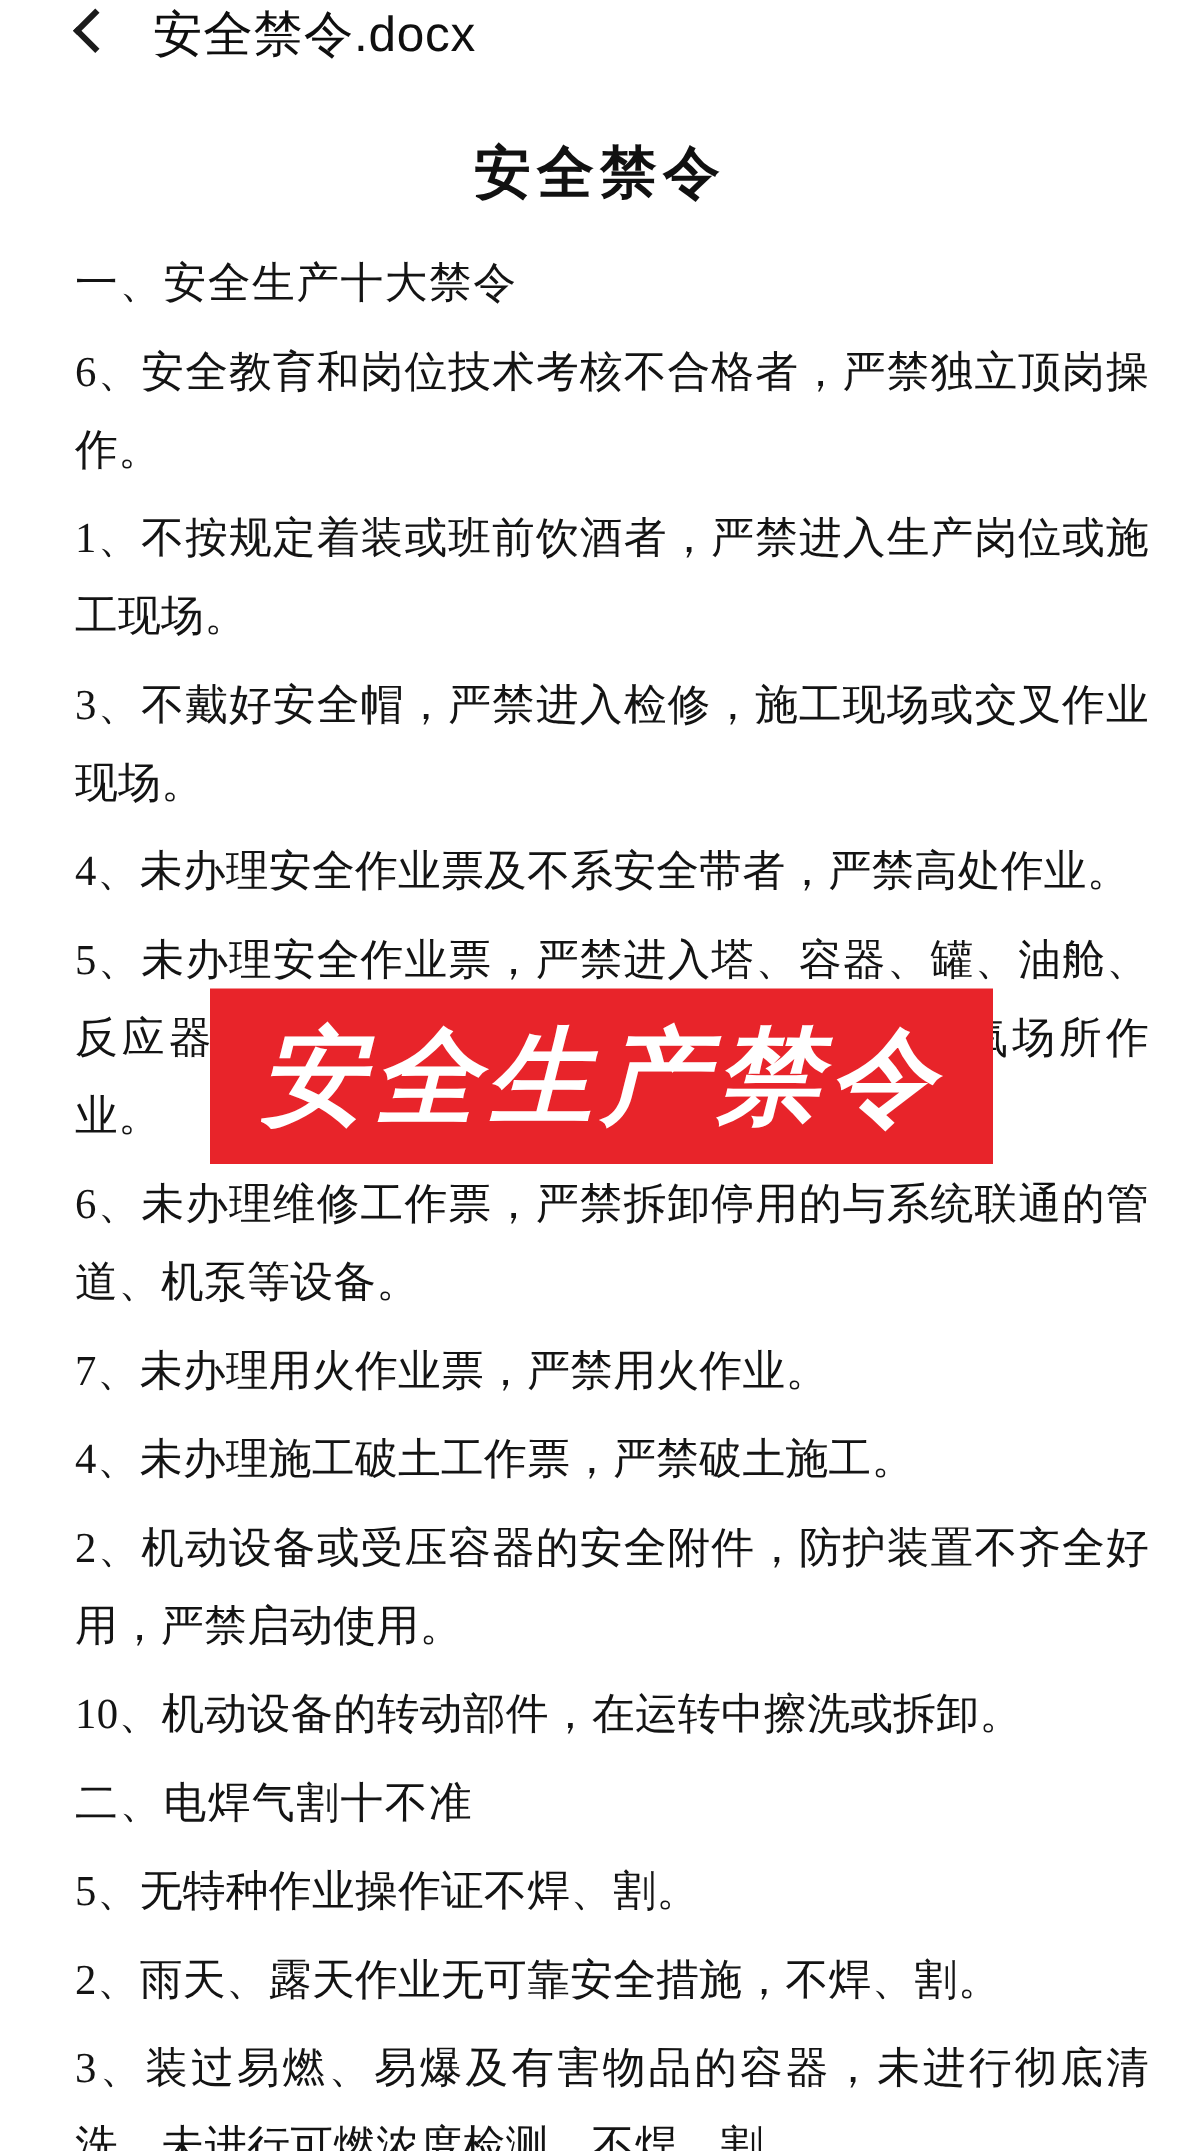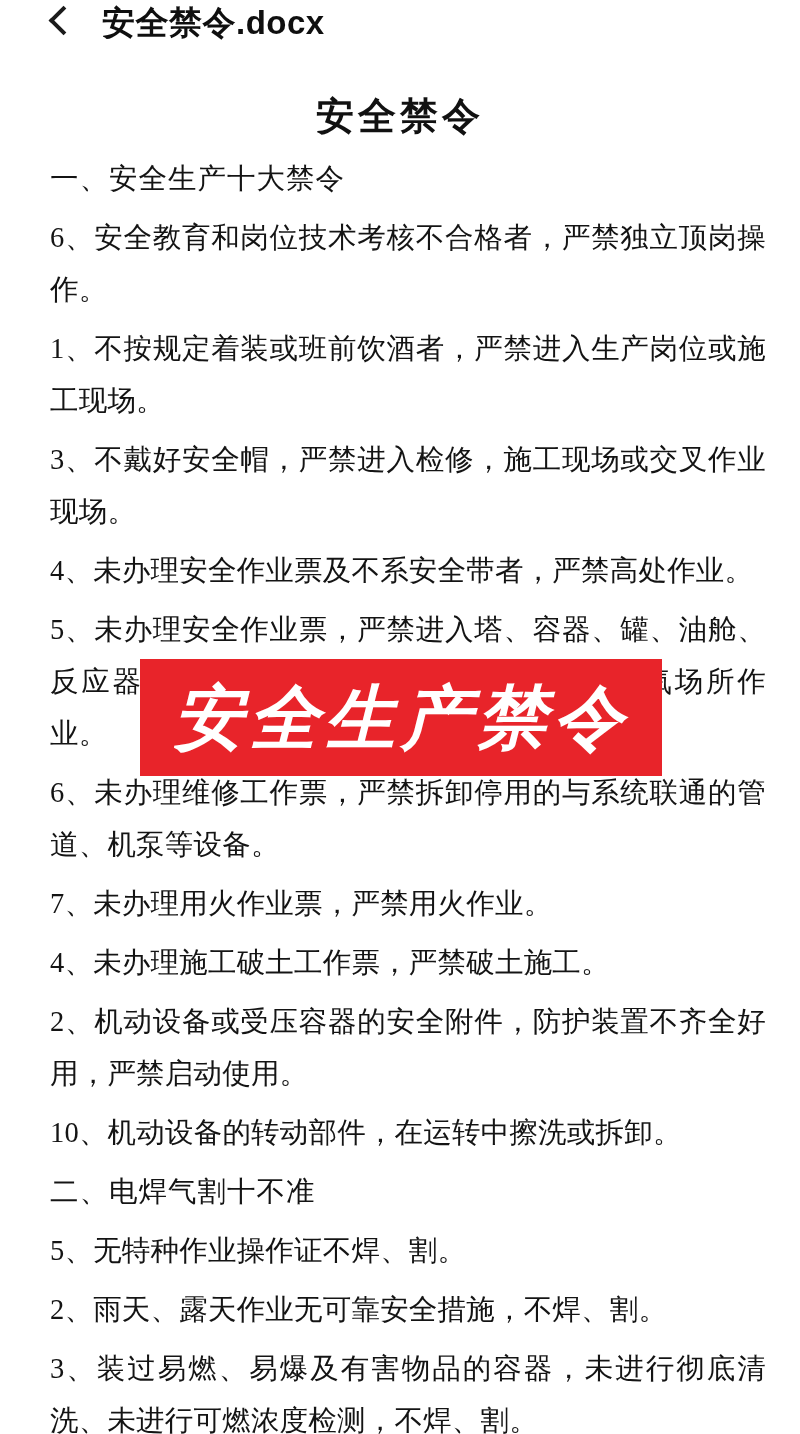--- a/index.html
+++ b/index.html
@@ -46,21 +46,21 @@
     border-left: 4px solid #1b1b1b;
     border-bottom: 4px solid #1b1b1b;
     transform: rotate(45deg);
   }
   .topbar-title {
     margin-left: 28px;
     font-size: 33px;
     font-family: "Liberation Sans", "DejaVu Sans", sans-serif;
     color: #0f0f0f;
     letter-spacing: 0.5px;
-    font-weight: 700;
+    font-weight: 400;
     white-space: nowrap;
     line-height: 40px;
   }
 
   
   .sheet {
     position: absolute;
     top: 46px;
     left: 0;
     width: 800px;
@@ -69,21 +69,21 @@
     box-sizing: border-box;
     padding: 0 34px;
   }
 
   .doc-title {
     text-align: center;
     font-size: 38px;
     font-weight: bold;
     color: #111111;
     letter-spacing: 4px;
-    margin: 44px 0 11px 0;
+    margin: 44px 0 22px 0;
     line-height: 52px;
   }
 
   .para {
     font-size: 28.5px;
     line-height: 52px;
     color: #141414;
     margin: 0 0 7px 16px;
     text-align: justify;
     letter-spacing: 0.2px;

